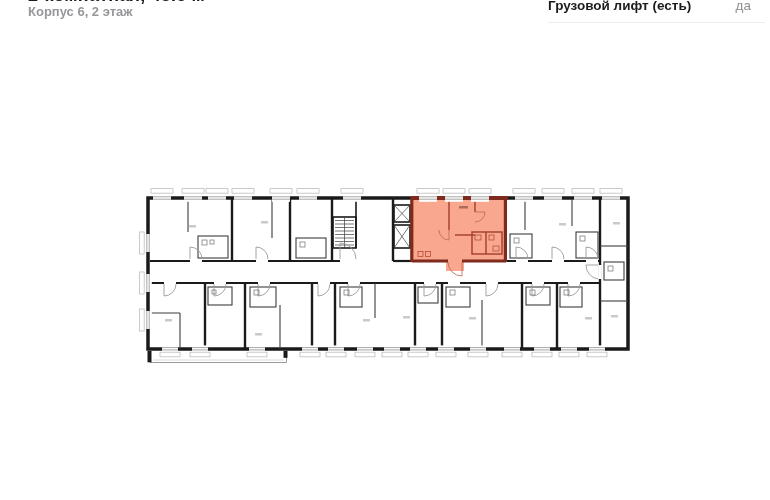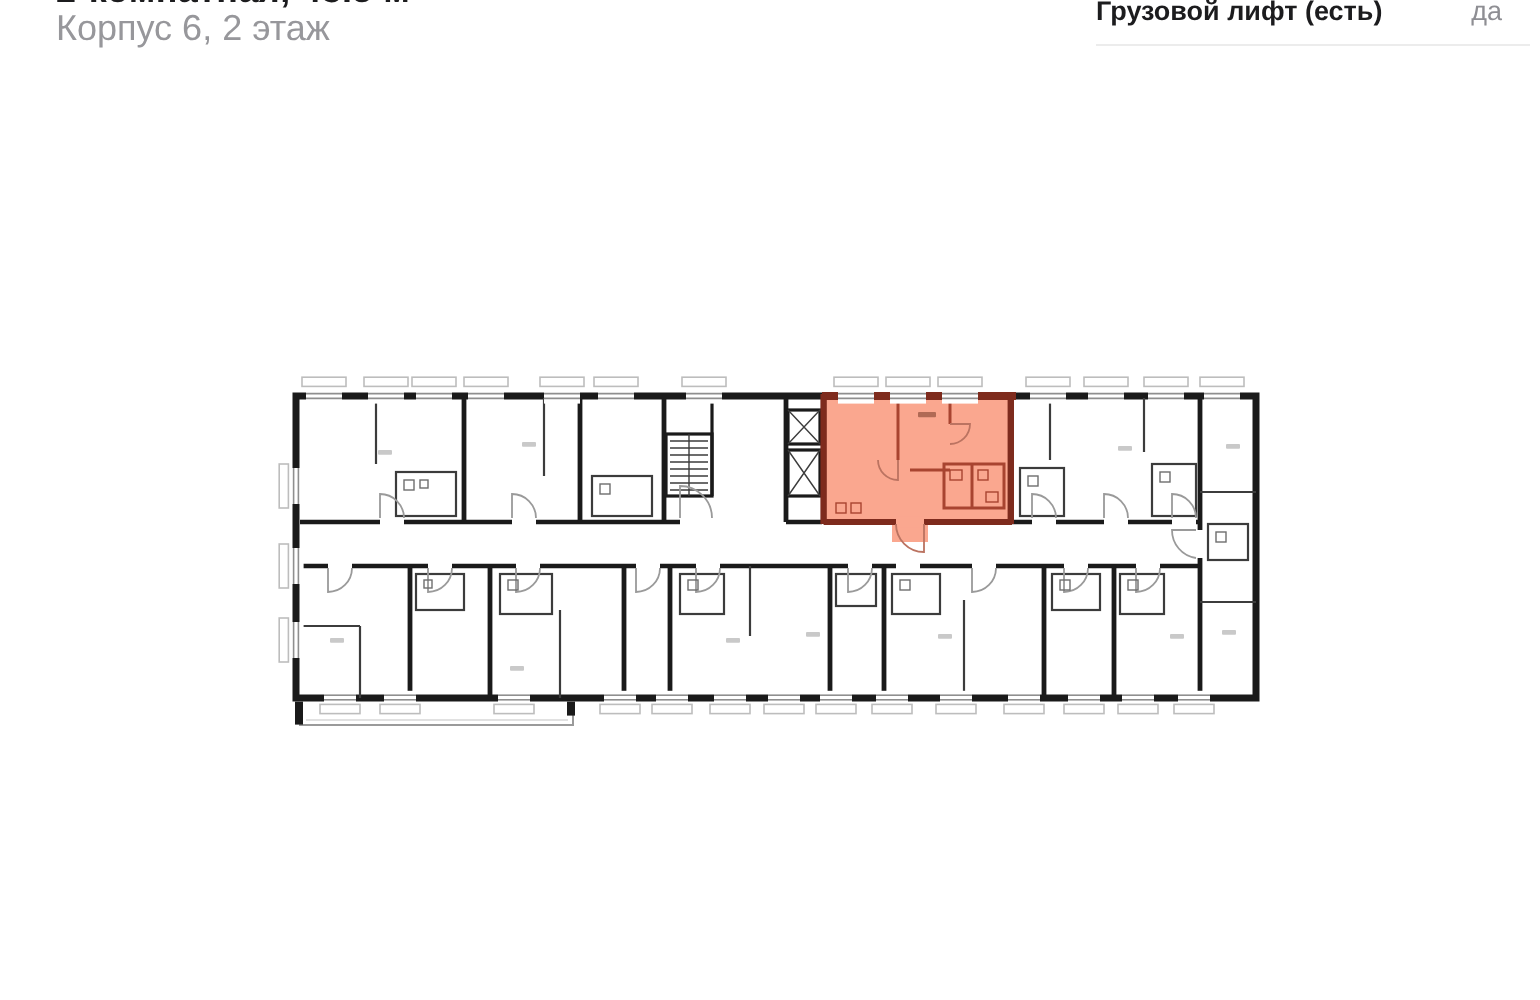--- a/index.html
+++ b/index.html
@@ -8,21 +8,21 @@
     background:#ffffff;
     font-family:"Liberation Sans", sans-serif;
   }
   .page-title{
     position:absolute;left:28px;top:-15px;margin:0;
     font-size:18px;font-weight:700;color:#1c1c1e;letter-spacing:.2px;
     white-space:nowrap;
   }
   .page-subtitle{
     position:absolute;left:28px;top:4px;
-    font-size:18px;font-weight:400;color:#97979b;
+    font-size:13px;font-weight:700;color:#97979b;
     white-space:nowrap;
   }
   .spec-row{
     position:absolute;left:548px;right:19px;top:-2px;
     display:flex;justify-content:space-between;align-items:flex-start;
   }
   .spec-label{font-size:13.5px;font-weight:700;color:#1c1c1e;}
   .spec-value{font-size:13.5px;font-weight:400;color:#8e8e93;}
   .spec-divider{
     position:absolute;left:548px;right:5px;top:22px;height:1px;background:#ececec;

